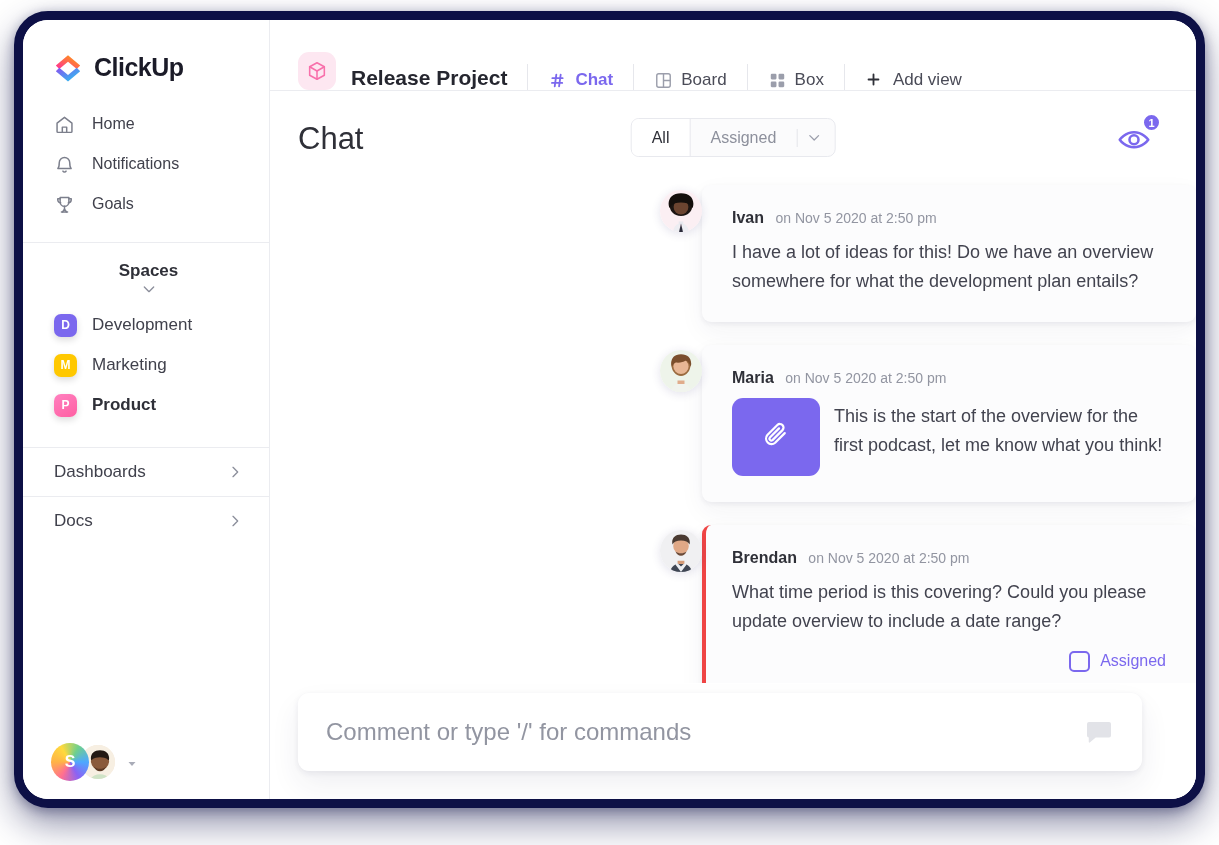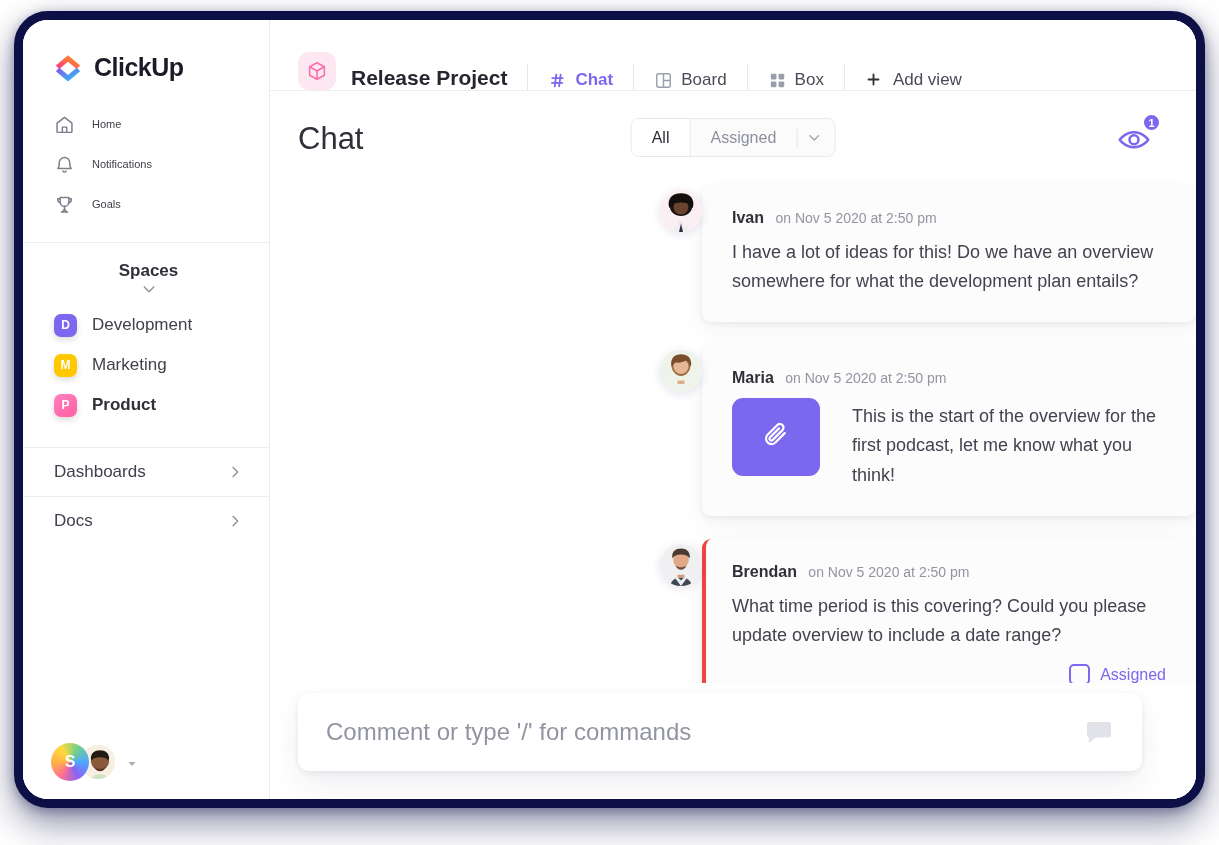--- a/index.html
+++ b/index.html
@@ -17,21 +17,21 @@
     width: 1191px; height: 797px;
     border: 9px solid #0d1046;
     border-radius: 34px;
     box-shadow: 0 16px 36px rgba(13,16,70,.45), 0 3px 12px rgba(13,16,70,.35);
     background: #ffffff;
     overflow: hidden;
   }
   .window {
     position: absolute; inset: 0;
     background: #ffffff;
-    border-radius: 14px;
+    border-radius: 25px;
     overflow: hidden;
     display: flex;
   }
 
   
   .sidebar {
     width: 247px; height: 100%;
     background: #ffffff;
     border-right: 1px solid #ebecf0;
     position: relative;
@@ -40,21 +40,21 @@
   .brand { display: flex; align-items: center; gap: 11px; padding: 32px 0 0 30px; }
   .brand-logo { width: 30px; height: 30px; flex: none; }
   .brand-name { font-size: 25px; font-weight: bold; color: #1b1b28; letter-spacing: -.5px; }
 
   .nav { padding: 22px 0 0 0; }
   .nav-item {
     display: flex; align-items: center; gap: 17px;
     height: 40px; padding-left: 31px; cursor: pointer;
   }
   .nav-icon { width: 21px; height: 21px; flex: none; color: #7c7f8c; }
-  .nav-label { font-size: 11px; color: #40414c; }
+  .nav-label { font-size: 16px; color: #40414c; }
 
   .divider { height: 1px; background: #ebecf0; margin: 18px 0 0 0; }
 
   .section-head {
     display: flex; align-items: center; justify-content: space-between;
     padding: 18px 26px 8px 31px; cursor: pointer; flex-direction: column;
   }
   .section-title { font-size: 17px; font-weight: bold; color: #2f3038; }
   .chev { width: 16px; height: 16px; color: #8b8e9b; }
 
@@ -177,21 +177,21 @@
     width: 612px;
     padding: 24px 30px 26px 30px;
     position: relative;
     margin-left: 19px;
   }
   .card.assigned { border-left: 4px solid #ef4444; padding-left: 26px; }
   .msg-head { margin-bottom: 11px; }
   .msg-author { font-size: 16px; font-weight: bold; color: #2f3038; }
   .msg-time { font-size: 14px; color: #9295a1; margin-left: 7px; }
   .msg-text { font-size: 18px; line-height: 1.62; color: #42434f; }
-  .msg-body-attach { display: flex; align-items: flex-start; gap: 32px; }
+  .msg-body-attach { display: flex; align-items: flex-start; gap: 14px; }
   .attach-tile {
     width: 88px; height: 78px; border-radius: 11px;
     background: #7b68ee; flex: none;
     display: flex; align-items: center; justify-content: center;
     color: #fff;
   }
   .assign-row { display: flex; align-items: center; justify-content: flex-end; gap: 10px; margin-top: 14px; }
   .assign-box { width: 21px; height: 21px; border: 2px solid #7b68ee; border-radius: 5px; cursor: pointer; }
   .assign-label { font-size: 16px; color: #7b68ee; }
 

